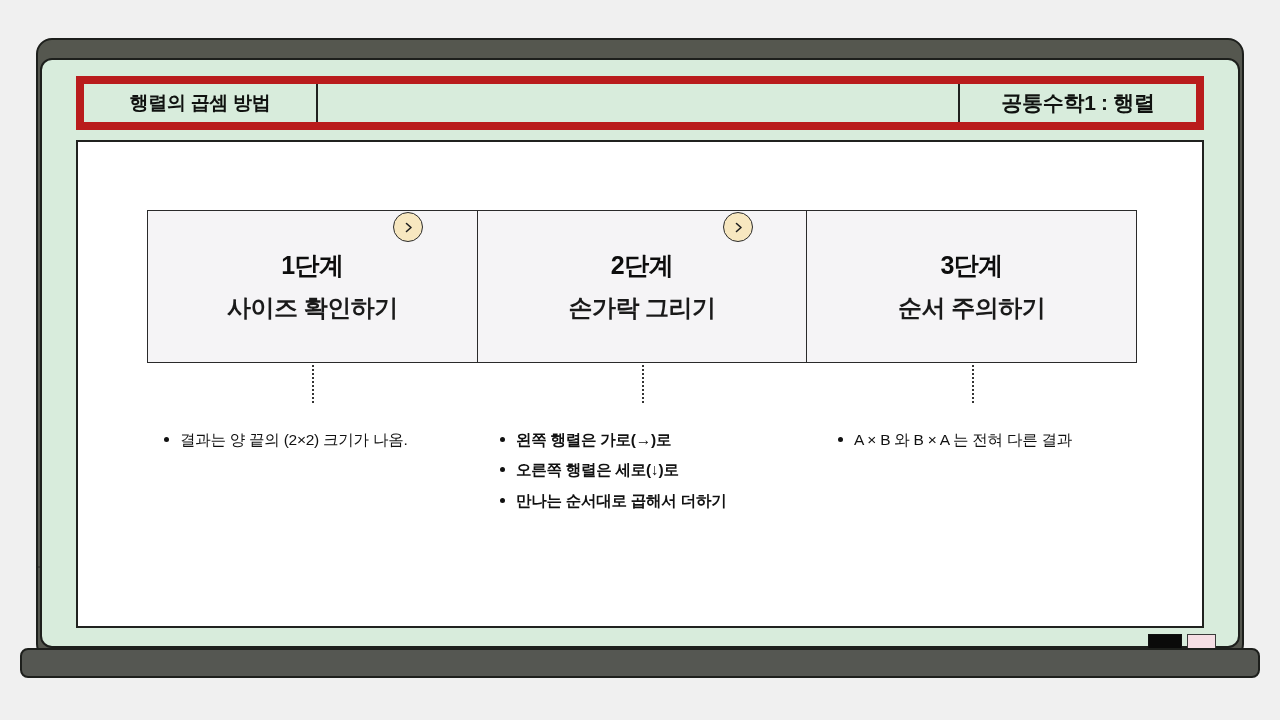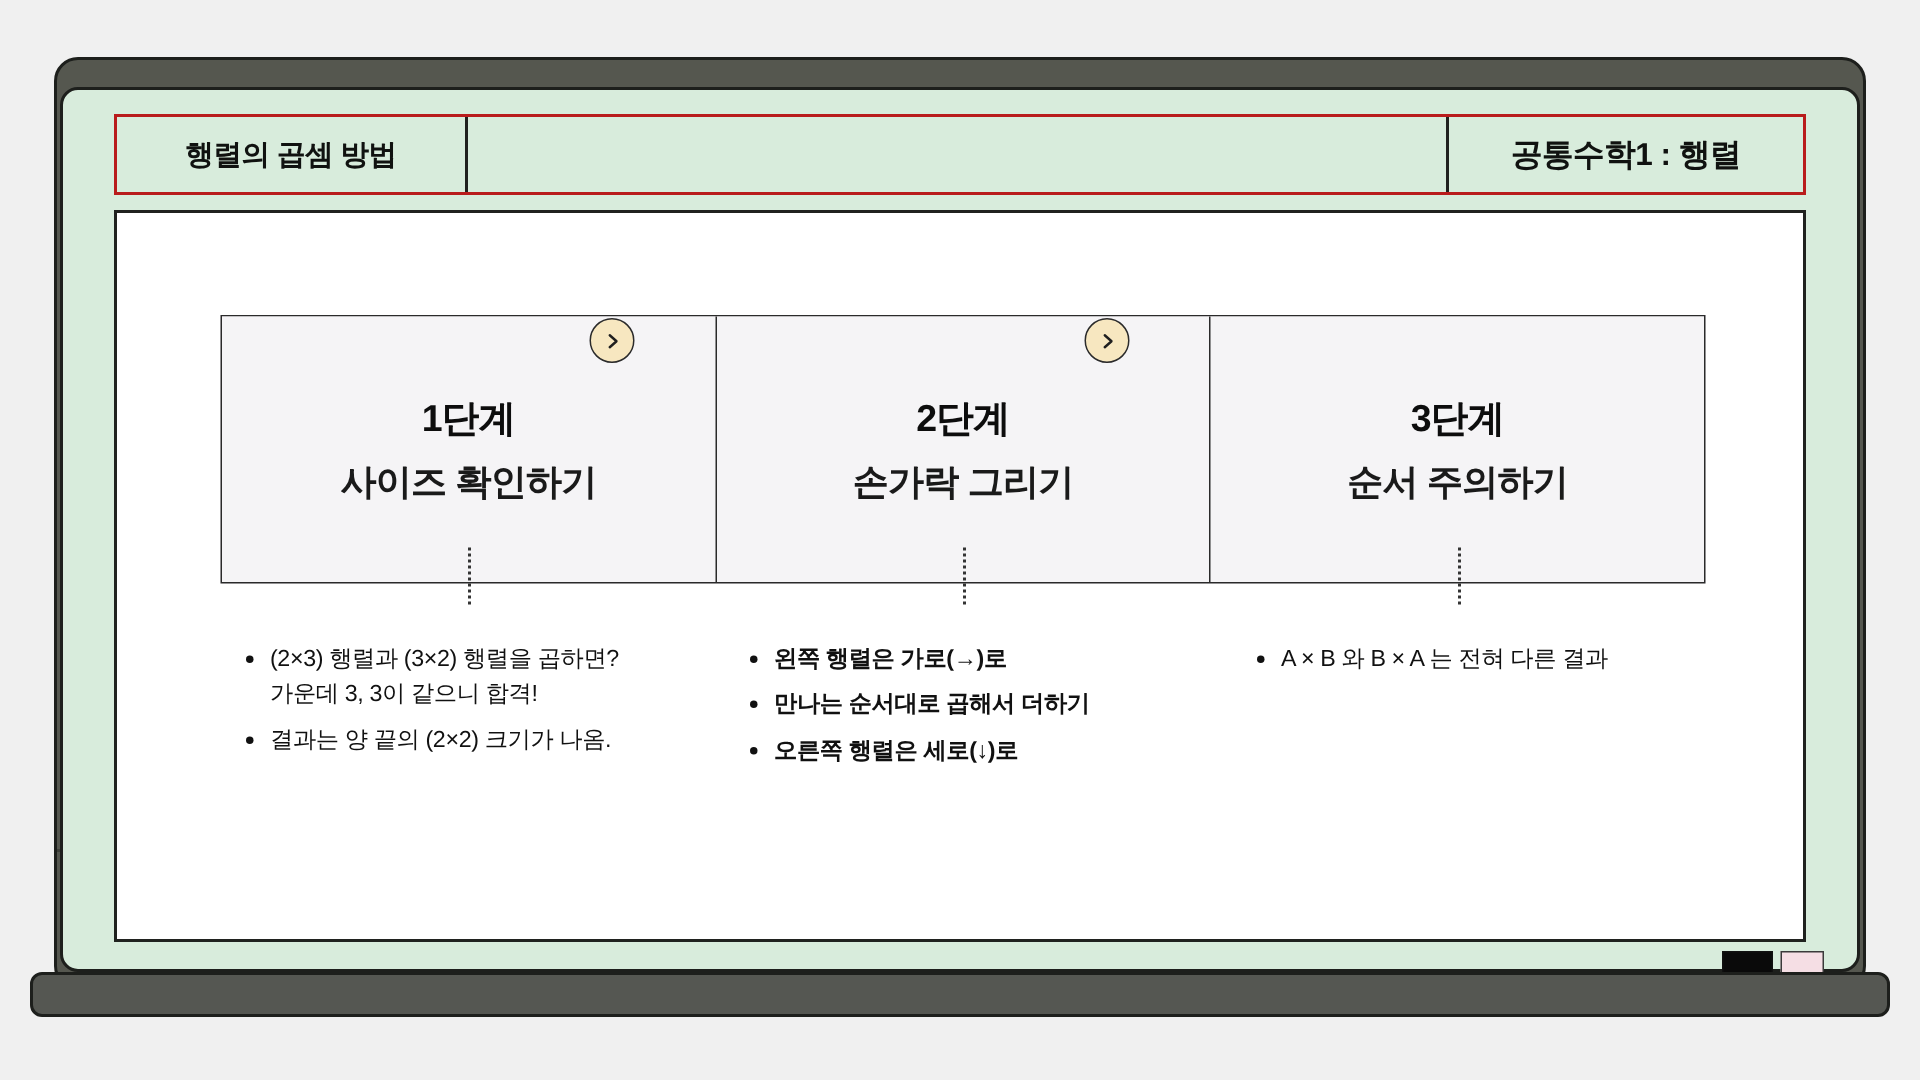--- a/index.html
+++ b/index.html
@@ -55,21 +55,21 @@
   }
 
   
   #header-row {
     position: absolute;
     left: 76px;
     top: 76px;
     width: 1128px;
     height: 54px;
     display: flex;
-    border: 2px solid #b91c1c;
+    border: 8px solid #b91c1c;
     background: #fef9c3;
   }
   .hdr-cell {
     display: flex;
     align-items: center;
     justify-content: center;
     height: 100%;
     background: #d8ecdc;
   }
   #hdr-title-cell {
@@ -100,21 +100,21 @@
     background: #ffffff;
     border: 2px solid #20221f;
   }
 
   
   #steps {
     position: absolute;
     left: 69px;
     top: 68px;
     width: 990px;
-    height: 179px;
+    height: 153px;
     display: flex;
     border: 1.6px solid #2a2a2a;
     background: #f5f4f6;
   }
   .step {
     flex: 1 1 0;
     position: relative;
     display: flex;
     flex-direction: column;
     align-items: center;
@@ -273,30 +273,28 @@
       </svg>
     </div>
 
     <div class="drop" id="drop-1"></div>
     <div class="drop" id="drop-2"></div>
     <div class="drop" id="drop-3"></div>
 
     <div id="bullet-cols">
       <div class="bcol" id="bcol-1">
         <ul>
-          <li>(2×3) 행렬과 (3×2) 행렬을 곱하면?
-가운데 3, 3이 같으니 합격!</li>
           <li>결과는 양 끝의 (2×2) 크기가 나옴.</li>
         </ul>
       </div>
       <div class="bcol" id="bcol-2">
         <ul>
           <li>왼쪽 행렬은 가로(→)로</li>
+          <li>오른쪽 행렬은 세로(↓)로</li>
           <li>만나는 순서대로 곱해서 더하기</li>
-          <li>오른쪽 행렬은 세로(↓)로</li>
         </ul>
       </div>
       <div class="bcol" id="bcol-3">
         <ul>
           <li>A × B 와 B × A 는 전혀 다른 결과</li>
         </ul>
       </div>
     </div>
 
   </div>

